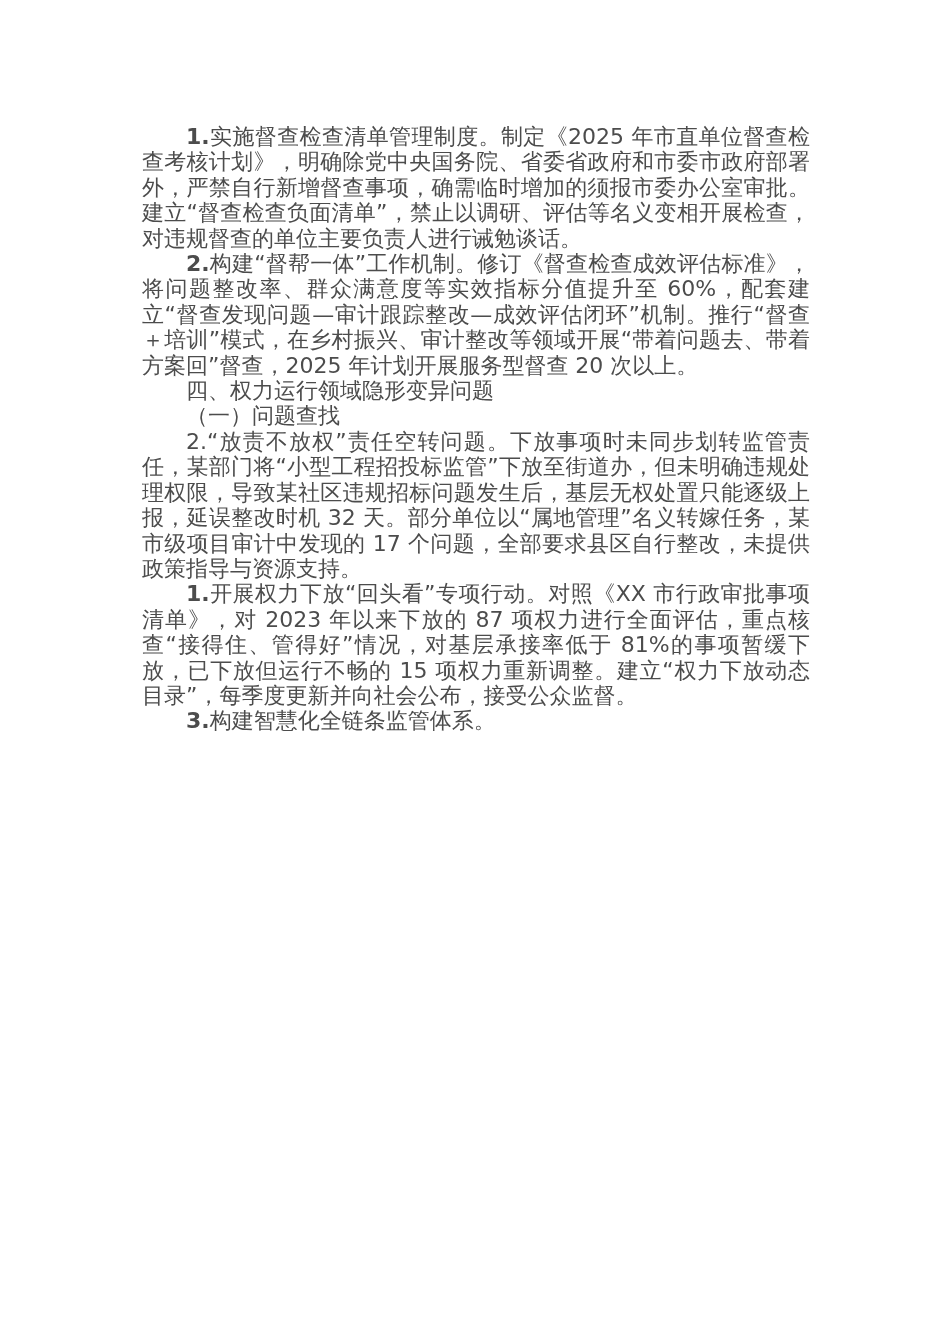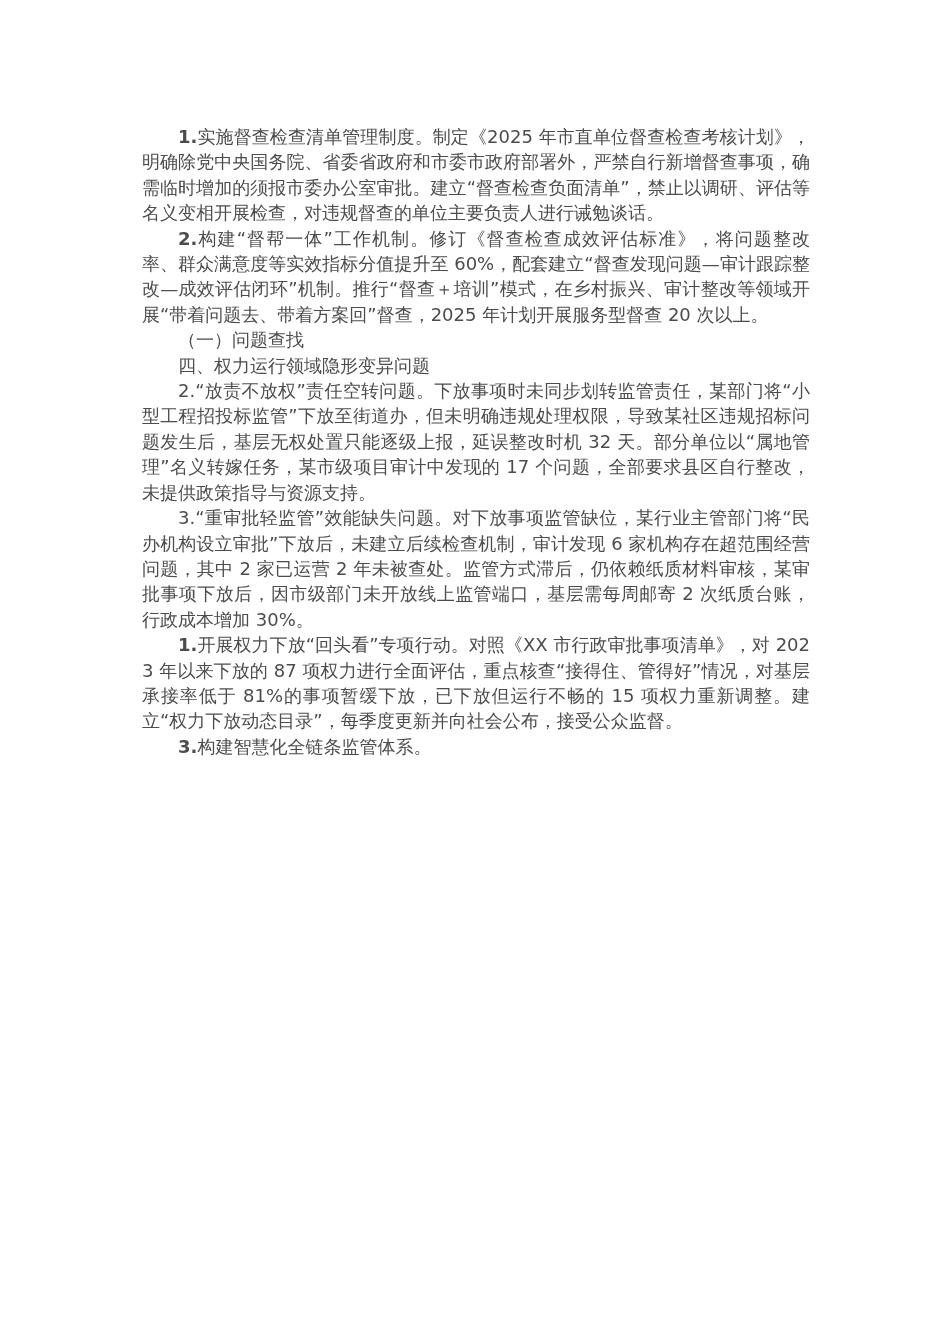--- a/index.html
+++ b/index.html
@@ -16,49 +16,48 @@
   .page {
     box-sizing: border-box;
     width: 950px;
     height: 1344px;
     padding: 124px 140px 0 142px;
     background: #ffffff;
   }
   p.para {
     margin: 0;
     padding: 0;
-    font-size: 18px;
+    font-size: 22px;
     line-height: 25.4px;
     color: #4c4c4c;
     text-align: justify;
     text-indent: 2em;
     word-break: break-all;
   }
   .num-bold {
     font-weight: 700;
   }
 </style>
 </head>
 <body>
 
 <div class="page">
 
   <p class="para"><span class="num-bold">1.</span><span>实施督查检查清单管理制度。制定《2025 年市直单位督查检查考核计划》，明确除党中央国务院、省委省政府和市委市政府部署外，严禁自行新增督查事项，确需临时增加的须报市委办公室审批。建立“督查检查负面清单”，禁止以调研、评估等名义变相开展检查，对违规督查的单位主要负责人进行诫勉谈话。</span></p>
 
   <p class="para"><span class="num-bold">2.</span><span>构建“督帮一体”工作机制。修订《督查检查成效评估标准》，将问题整改率、群众满意度等实效指标分值提升至 60%，配套建立“督查发现问题—审计跟踪整改—成效评估闭环”机制。推行“督查＋培训”模式，在乡村振兴、审计整改等领域开展“带着问题去、带着方案回”督查，2025 年计划开展服务型督查 20 次以上。</span></p>
 
 
+  <p class="para"><span>四、权力运行领域隐形变异问题</span></p>
+
   <p class="para"><span>（一）问题查找</span></p>
-
-  <p class="para"><span>四、权力运行领域隐形变异问题</span></p>
 
 
   <p class="para"><span>2.“放责不放权”责任空转问题。下放事项时未同步划转监管责任，某部门将“小型工程招投标监管”下放至街道办，但未明确违规处理权限，导致某社区违规招标问题发生后，基层无权处置只能逐级上报，延误整改时机 32 天。部分单位以“属地管理”名义转嫁任务，某市级项目审计中发现的 17 个问题，全部要求县区自行整改，未提供政策指导与资源支持。</span></p>
 
-  <p class="para"><span>3.“重审批轻监管”效能缺失问题。对下放事项监管缺位，某行业主管部门将“民办机构设立审批”下放后，未建立后续检查机制，审计发现 6 家机构存在超范围经营问题，其中 2 家已运营 2 年未被查处。监管方式滞后，仍依赖纸质材料审核，某审批事项下放后，因市级部门未开放线上监管端口，基层需每周邮寄 2 次纸质台账，行政成本增加 30%。</span></p>
 
 
   <p class="para"><span class="num-bold">1.</span><span>开展权力下放“回头看”专项行动。对照《XX 市行政审批事项清单》，对 2023 年以来下放的 87 项权力进行全面评估，重点核查“接得住、管得好”情况，对基层承接率低于 81%的事项暂缓下放，已下放但运行不畅的 15 项权力重新调整。建立“权力下放动态目录”，每季度更新并向社会公布，接受公众监督。</span></p>
 
 
   <p class="para"><span class="num-bold">3.</span><span>构建智慧化全链条监管体系。</span></p>
 
 </div>
 
 </body></html>

